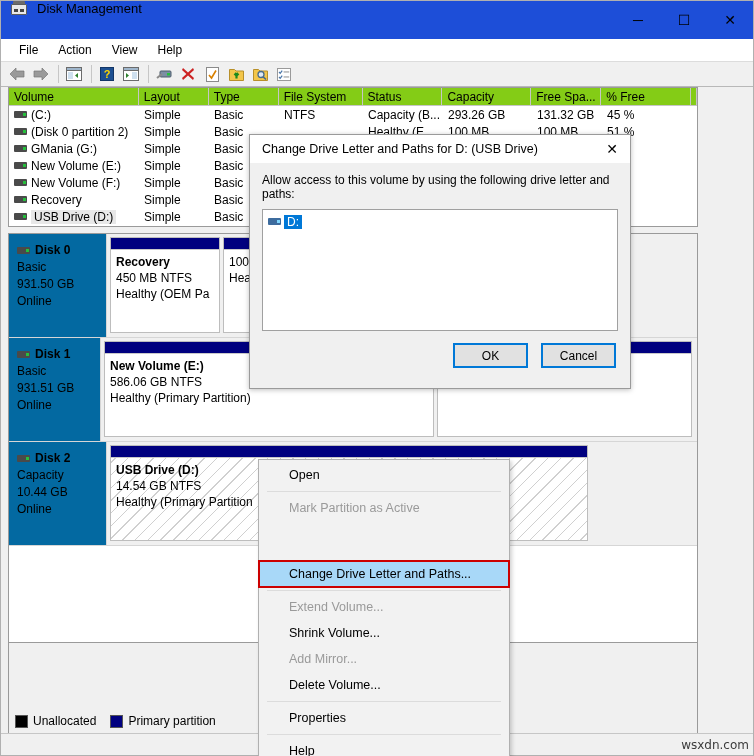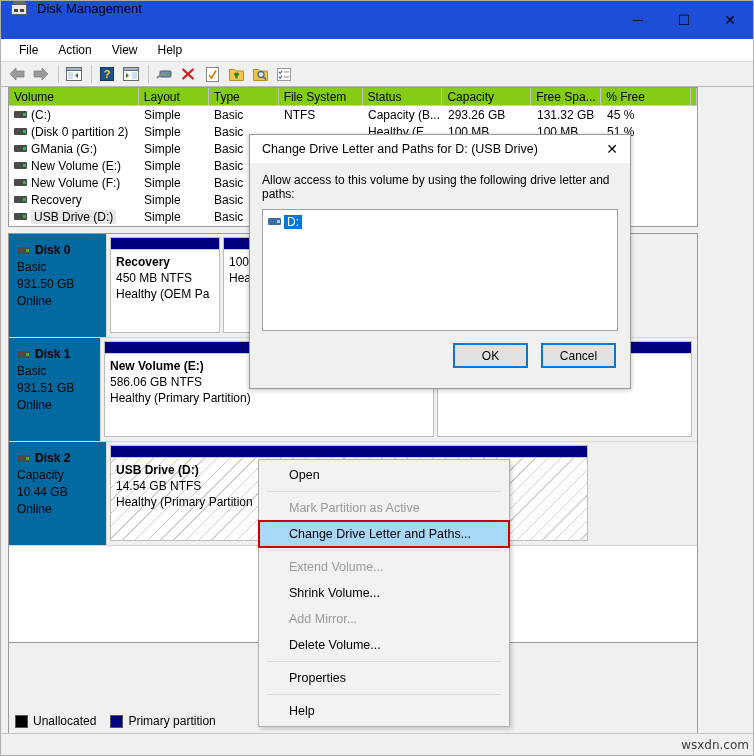--- a/index.html
+++ b/index.html
@@ -445,21 +445,21 @@
   </div>
 
   <div id="statusbar">
     <div id="wsxdn">wsxdn.com</div>
   </div>
 
   <div id="ctxmenu">
       <div class="cmi">Open</div>
       <div class="cm-sep"></div>
       <div class="cmi disabled">Mark Partition as Active</div>
-      <div class="cmi sel" style="position: relative;">Change Drive Letter and Paths...<div id="ctx-highlight" style="left: -1px; top: -1px; width: 252px; height: 28px;"></div></div>
+      <div class="cmi sel" style="position: relative; margin-top: 40px;">Change Drive Letter and Paths...<div id="ctx-highlight" style="left: -1px; top: -1px; width: 252px; height: 28px;"></div></div>
       <div class="cm-sep"></div>
       <div class="cmi disabled">Extend Volume...</div>
       <div class="cmi">Shrink Volume...</div>
       <div class="cmi disabled">Add Mirror...</div>
       <div class="cmi">Delete Volume...</div>
       <div class="cm-sep"></div>
       <div class="cmi">Properties</div>
       <div class="cm-sep"></div>
       <div class="cmi">Help</div>
     </div>

